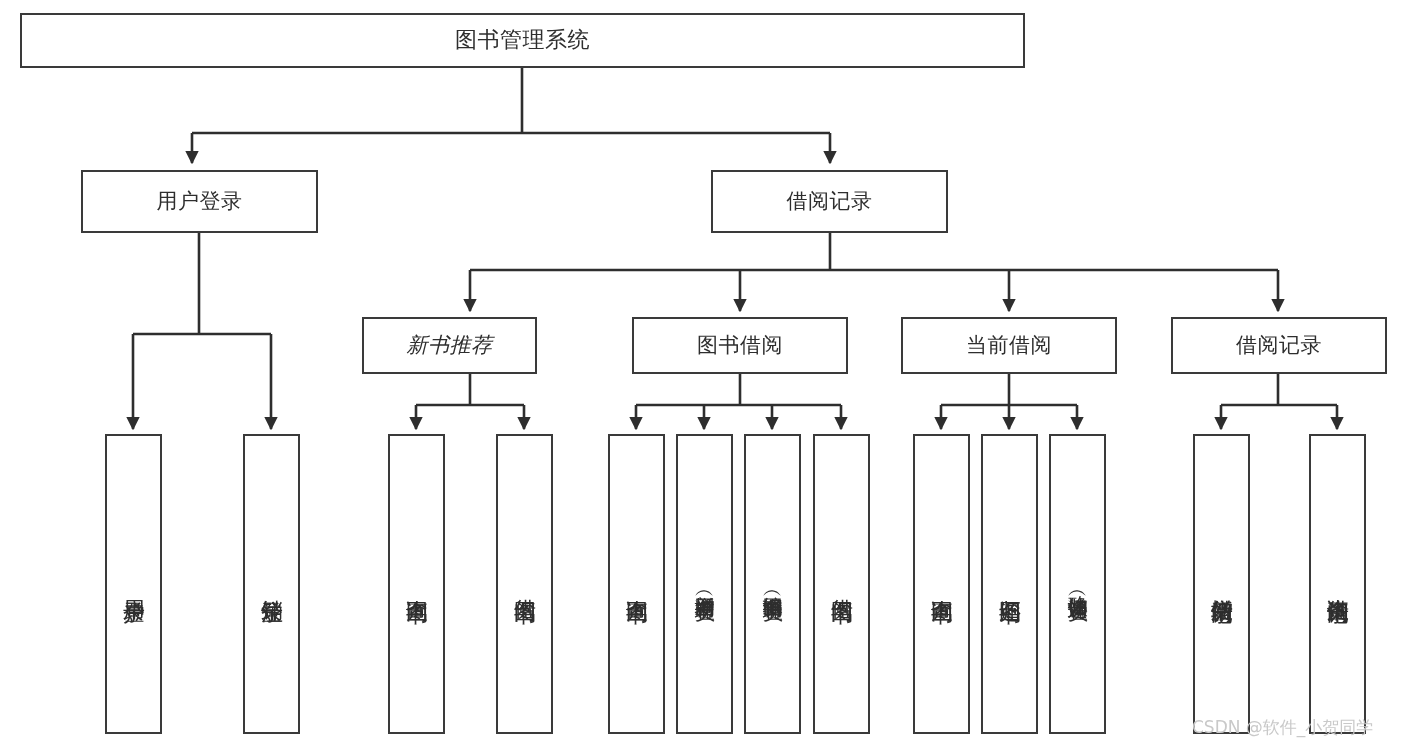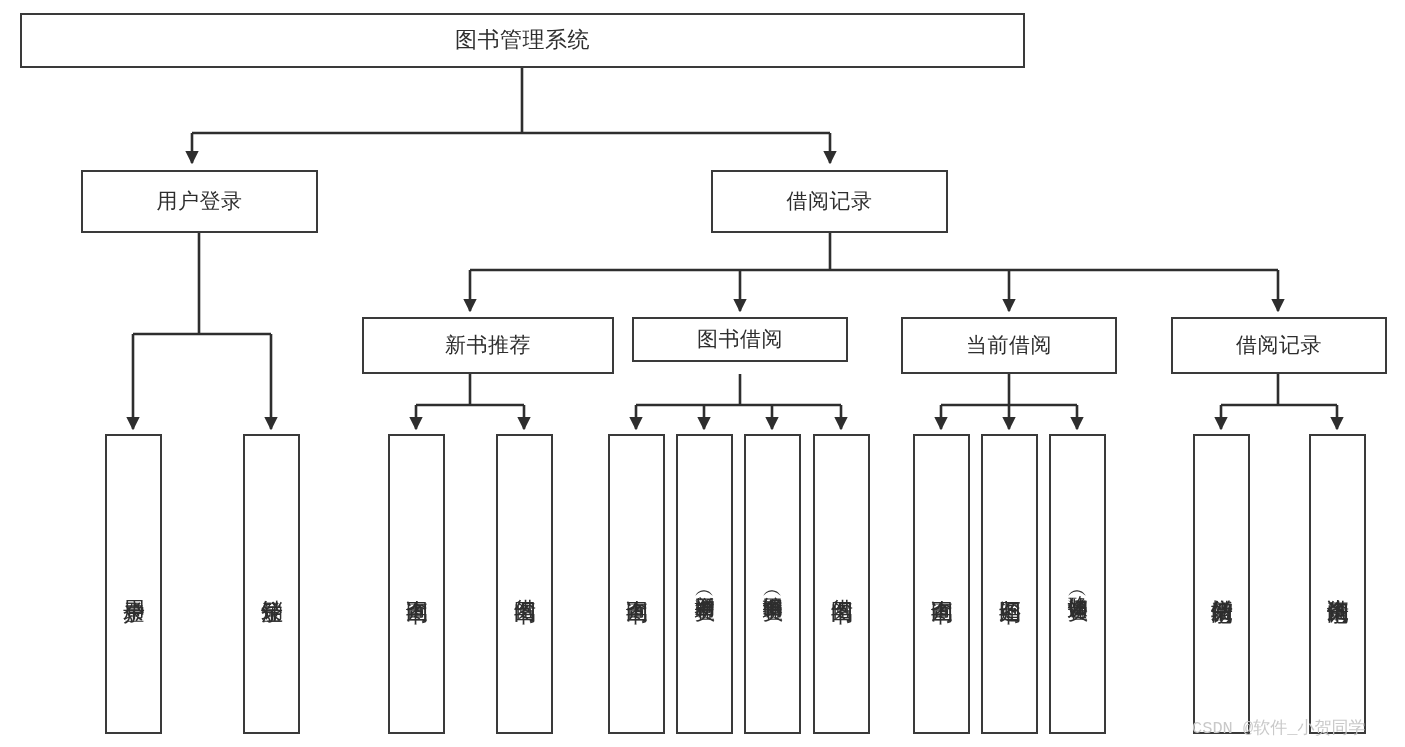--- a/index.html
+++ b/index.html
@@ -135,24 +135,24 @@
     <span class="label">图书管理系统</span>
   </div>
 
   <div class="node horiz" style="left:81px; top:170px; width:237px; height:63px;">
     <span class="label">用户登录</span>
   </div>
   <div class="node horiz" style="left:711px; top:170px; width:237px; height:63px;">
     <span class="label">借阅记录</span>
   </div>
 
-  <div class="node horiz" style="left:362px; top:317px; width:252px; height:57px;">
+  <div class="node horiz" style="left:362px; top:317px; width:175px; height:57px;font-style:italic;">
     <span class="label">新书推荐</span>
   </div>
-  <div class="node horiz" style="left:632px; top:317px; width:216px; height:45px;align-items:center;">
+  <div class="node horiz" style="left:632px; top:317px; width:216px; height:57px;align-items:center;">
     <span class="label">图书借阅</span>
   </div>
   <div class="node horiz" style="left:1171px; top:317px; width:216px; height:57px;">
     <span class="label">借阅记录</span>
   </div>
   <div class="node horiz" style="left:901px; top:317px; width:216px; height:57px;">
     <span class="label">当前借阅</span>
   </div>
 
   <div class="node vert" style="left:105px; top:434px; width:57px; height:300px;">
@@ -192,15 +192,15 @@
     <span class="label">确认归还（管理员）</span>
   </div>
 
   <div class="node vert" style="left:1193px; top:434px; width:57px; height:300px;">
     <span class="label">新增借阅记录</span>
   </div>
   <div class="node vert" style="left:1309px; top:434px; width:57px; height:300px;">
     <span class="label">查询借阅记录</span>
   </div>
 
-  <div class="watermark" style="left:1192px; top:716px;font-family:Liberation Mono, monospace;">CSDN @软件_小贺同学</div>
+  <div class="watermark" style="left:1192px; top:716px;">CSDN @软件_小贺同学</div>
 
 </div>
 
 </body></html>

